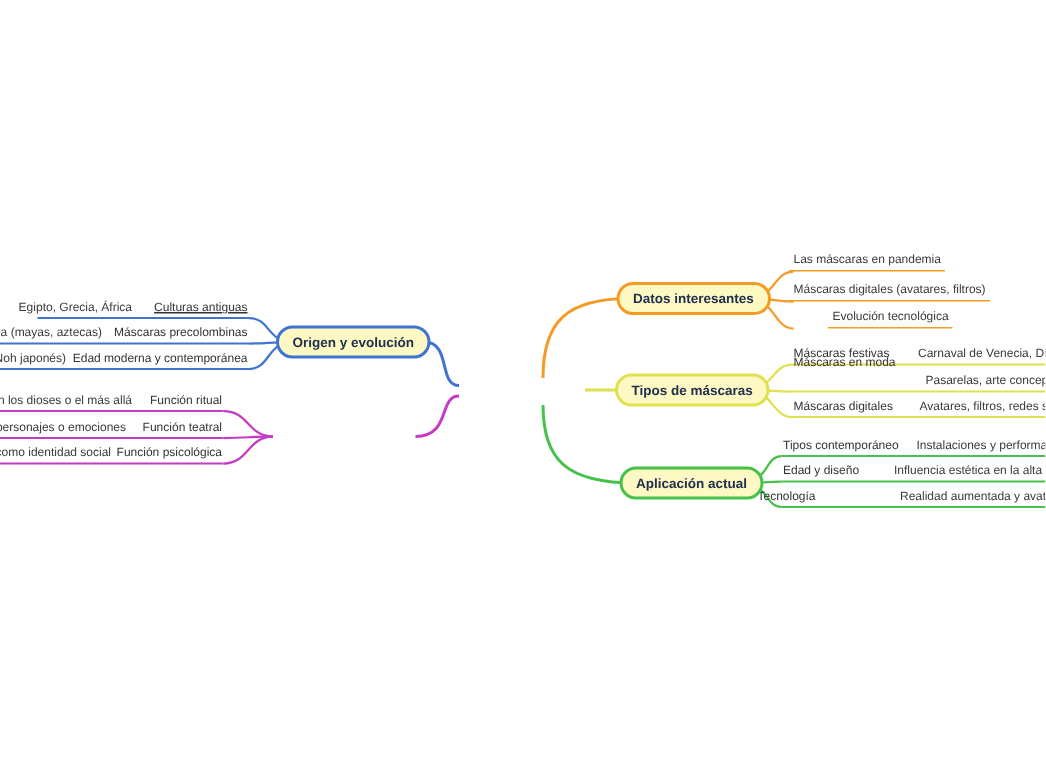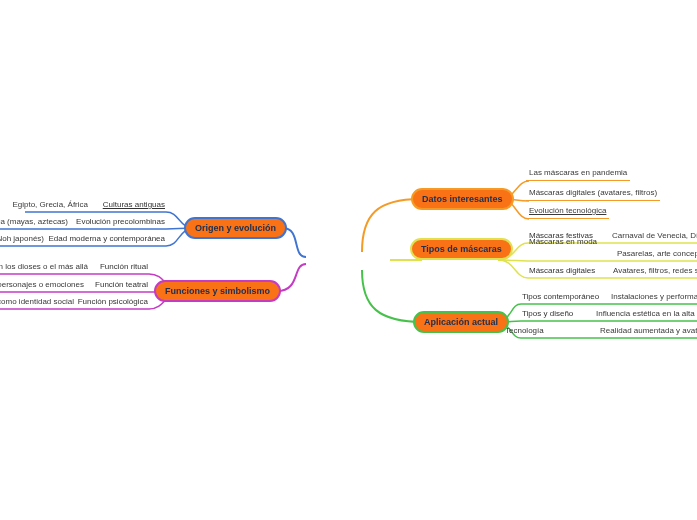--- a/index.html
+++ b/index.html
@@ -1,19 +1,19 @@
 <!DOCTYPE html>
 <html><head>
 <meta charset="utf-8">
 <style>
   html,body{margin:0;padding:0;background:#fff;}
   .canvas{position:relative;width:697px;height:520px;background:#fff;overflow:hidden;
           font-family:"Liberation Sans",sans-serif;}
   svg.wires{position:absolute;left:0;top:0;z-index:0;}
-  .node{position:absolute;z-index:2;background:#f97316;border:2px solid #888;border-radius:11px;
+  .node{position:absolute;z-index:2;background:#fef9c3;border:2px solid #888;border-radius:11px;
         height:22px;box-sizing:border-box;padding:3px 9px;display:flex;align-items:center;
         white-space:nowrap;font-size:9px;font-weight:bold;color:#21304f;line-height:12px;cursor:pointer;}
   .node.central{height:23px;width:90px;justify-content:center;font-size:10px;border-color:#3f74d1;color:#16325c;}
   .node.b-origen{border-color:#3f74d1;}
   .node.b-funciones{border-color:#c43bc4;}
   .node.b-datos{border-color:#f59b25;}
   .node.b-tipos{border-color:#dfe24e;}
   .node.b-aplicacion{border-color:#46c24b;}
   .sub,.leaf{position:absolute;z-index:1;font-size:8px;line-height:12px;white-space:nowrap;color:#3a3a3a;cursor:pointer;}
   .sub{color:#333;}
@@ -63,59 +63,56 @@
     <path d="M495,322 C512,322 510,338 521,338" stroke="#46c24b" stroke-width="1.5" fill="none"></path>
     <path d="M521,304 L700,304" stroke="#46c24b" stroke-width="1.3" fill="none"></path>
     <path d="M521,321 L700,321" stroke="#46c24b" stroke-width="1.3" fill="none"></path>
     <path d="M521,338 L700,338" stroke="#46c24b" stroke-width="1.3" fill="none"></path>
   </svg>
 
 
   <div class="node b-origen" style="right:410px;top:217px;">
     <span>Origen y evolución</span>
   </div>
-  <div class="node b-funciones" style="right:416px;top:280px;">
-    <span>Funciones y simbolismo</span>
-  </div>
 
   <div class="node b-datos" style="left:411px;top:188px;">
     <span>Datos interesantes</span>
   </div>
-  <div class="node b-tipos" style="left:410px;top:238px;justify-content:center;">
+  <div class="node b-tipos" style="left:410px;top:249px;justify-content:center;">
     <span>Tipos de máscaras</span>
   </div>
   <div class="node b-aplicacion" style="left:413px;top:311px;">
     <span>Aplicación actual</span>
   </div>
 
   <span class="sub" style="right:532px;top:199px;text-decoration:underline;">Culturas antiguas</span>
   <span class="leaf" style="right:609px;top:199px;">Egipto, Grecia, África</span>
-  <span class="sub" style="right:532px;top:216px;">Evolución precolombinas</span>
+  <span class="sub" style="right:532px;top:216px;">Máscaras precolombinas</span>
   <span class="leaf" style="right:629px;top:216px;">mérica (mayas, aztecas)</span>
   <span class="sub" style="right:532px;top:233px;margin-left:13px;">Edad moderna y contemporánea</span>
   <span class="leaf" style="right:653px;top:233px;">te, Noh japonés)</span>
 
   <span class="sub" style="right:549px;top:261px;">Función ritual</span>
   <span class="leaf" style="right:609px;top:261px;">con los dioses o el más allá</span>
   <span class="sub" style="right:549px;top:279px;">Función teatral</span>
   <span class="leaf" style="right:613px;top:279px;">de personajes o emociones</span>
   <span class="sub" style="right:549px;top:296px;">Función psicológica</span>
   <span class="leaf" style="right:623px;top:296px;">como identidad social</span>
 
   <span class="uleaf" style="left:526px;top:167px;">Las máscaras en pandemia</span>
   <span class="uleaf" style="left:526px;top:187px;">Máscaras digitales (avatares, filtros)</span>
-  <span class="uleaf" style="left:526px;top:205px;text-decoration:underline;">Evolución tecnológica</span>
+  <span class="uleaf" style="left:552px;top:205px;">Evolución tecnológica</span>
 
   <span class="sub" style="left:529px;top:230px;">Máscaras festivas</span>
   <span class="leaf" style="left:612px;top:230px;">Carnaval de Venecia, Día de los</span>
   <span class="sub" style="left:529px;top:236px;">Máscaras en moda</span>
   <span class="leaf" style="left:617px;top:248px;">Pasarelas, arte conceptual</span>
   <span class="sub" style="left:529px;top:265px;">Máscaras digitales</span>
   <span class="leaf" style="left:613px;top:265px;">Avatares, filtros, redes sociales</span>
 
   <span class="sub" style="left:522px;top:291px;">Tipos contemporáneo</span>
   <span class="leaf" style="left:611px;top:291px;">Instalaciones y performance</span>
-  <span class="sub" style="left:522px;top:308px;">Tipos y diseño</span>
+  <span class="sub" style="left:522px;top:308px;">Edad y diseño</span>
   <span class="leaf" style="left:596px;top:308px;">Influencia estética en la alta costura</span>
   <span class="sub" style="left:505px;top:325px;">Tecnología</span>
   <span class="leaf" style="left:600px;top:325px;">Realidad aumentada y avatares</span>
 
 </div>
 
 </body></html>

